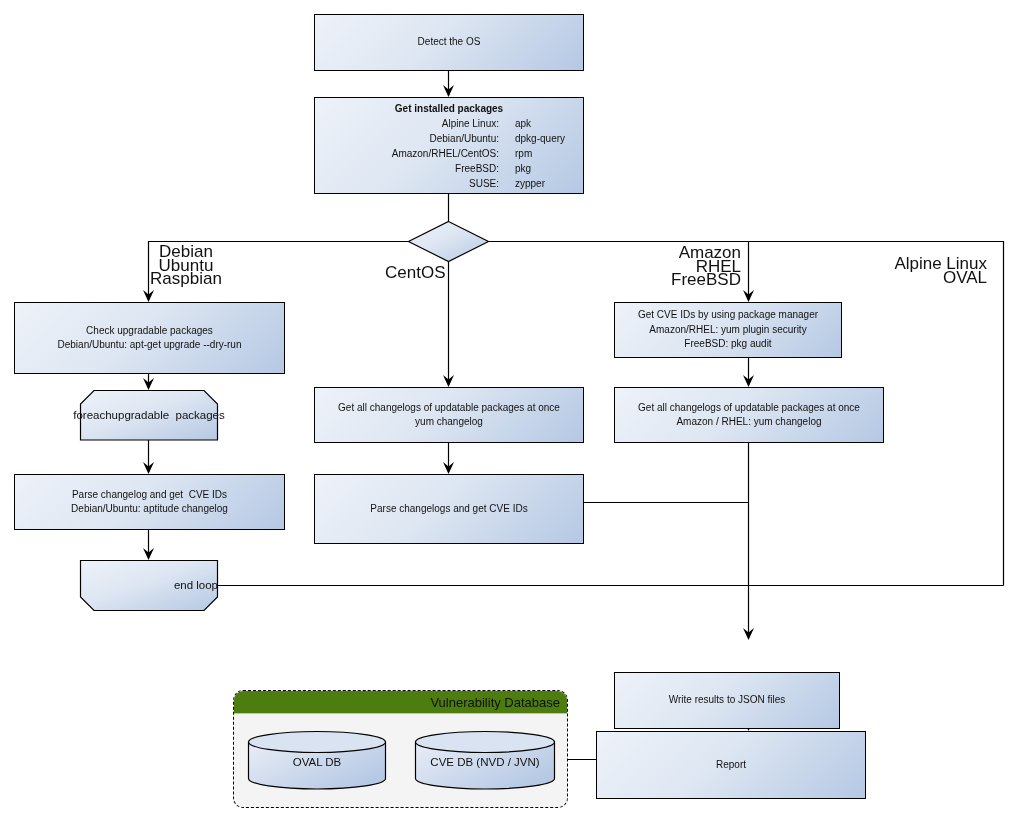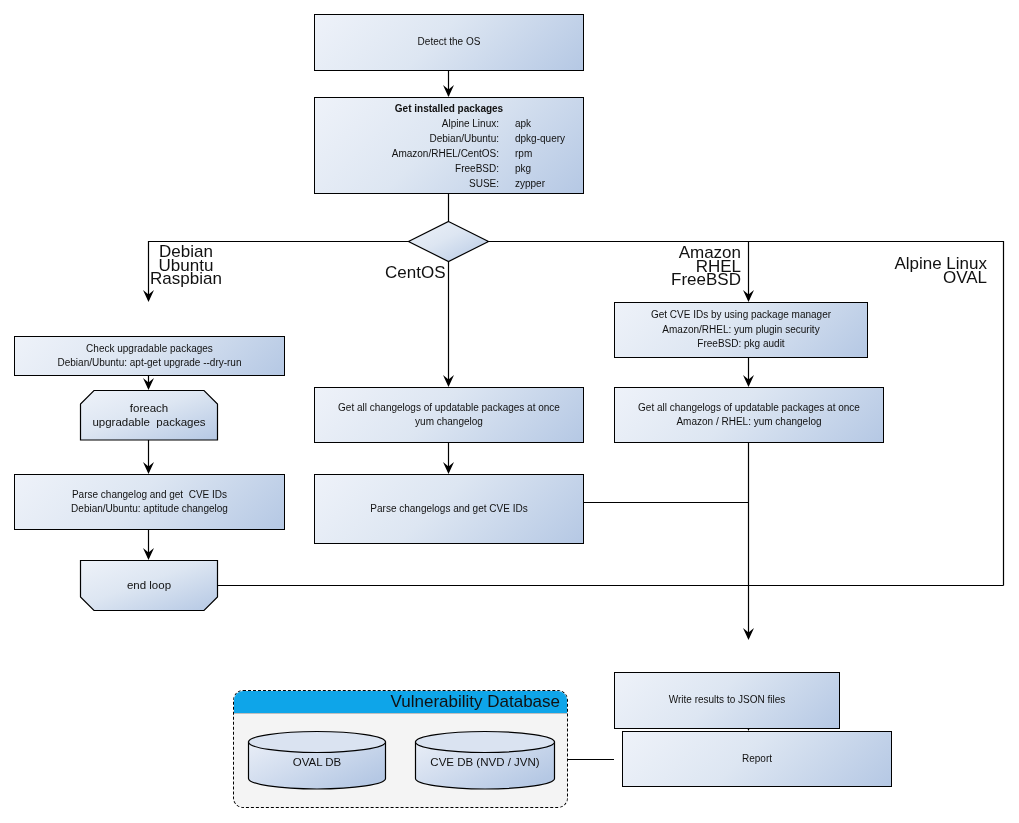--- a/index.html
+++ b/index.html
@@ -18,40 +18,40 @@
     font-size:10px; line-height:14.5px; text-align:center;
   }
   .pbox .ln { white-space:pre; }
   
   .gi-title { width:100%; text-align:center; white-space:pre;font-weight:bold; }
   .gi-row { display:grid; grid-template-columns:184px 1fr; width:100%; }
   .gi-row .l { text-align:right; white-space:pre;padding-left:12px; }
   .gi-row .v { text-align:left; padding-left:4px; white-space:pre;margin-left:12px; }
   
   .loop-label {
-    position:absolute; z-index:2; display:flex; flex-direction:column;
+    position:absolute; z-index:2; display:flex; flex-direction:row;
     align-items:center; justify-content:center;
     font-size:11.5px; line-height:14px; text-align:center;
   }
   .loop-label .ln { white-space:pre; }
   
   .blabel { position:absolute; z-index:2; font-size:17px; line-height:13.5px; }
   .blabel .ln { display:block; white-space:pre; }
   .ta-c { text-align:center; } .ta-r { text-align:right; }
   
   .vdb {
     position:absolute; left:233px; top:690px; width:335px; height:118px; z-index:0;
     box-sizing:border-box; border:1.4px dashed #000; border-radius:10px;
     background:#f4f4f4;
   }
   .vdb-titlebar {
-    height:22px; background:#0ea5e9; border-bottom:1px solid #bfbfbf;
+    height:22px; background:#4d7c0f; border-bottom:1px solid #bfbfbf;
     border-radius:9px 9px 0 0;
     display:flex; align-items:center; justify-content:flex-end;
-    padding-right:7px; font-size:17px; color:#111;
+    padding-right:7px; font-size:13px; color:#111;
   }
   .cyl-label {
     position:absolute; z-index:2; display:flex; align-items:center; justify-content:center;
     font-size:11.5px; text-align:center; white-space:pre;
   }
 </style>
 </head>
 <body>
 
 <div class="canvas">
@@ -143,64 +143,64 @@
     <span class="gi-row">
       <span class="l">FreeBSD:</span>
       <span class="v">pkg</span>
     </span>
     <span class="gi-row">
       <span class="l">SUSE:</span>
       <span class="v">zypper</span>
     </span>
   </div>
 
-  <div class="pbox" style="left:14px;top:302px;width:271px;height:40px;margin-top:34px;">
+  <div class="pbox" style="left:14px;top:302px;width:271px;height:72px;">
     <span class="ln">Check upgradable packages</span>
     <span class="ln">Debian/Ubuntu: apt-get upgrade --dry-run</span>
   </div>
 
   <div class="loop-label" style="left:80px;top:390px;width:138px;height:50px;">
     <span class="ln">foreach</span>
     <span class="ln">upgradable  packages</span>
   </div>
 
   <div class="pbox" style="left:14px;top:474px;width:271px;height:56px;">
     <span class="ln">Parse changelog and get  CVE IDs</span>
     <span class="ln">Debian/Ubuntu: aptitude changelog</span>
   </div>
 
-  <div class="loop-label" style="left:80px;top:560px;width:138px;height:50px;">
+  <div class="loop-label" style="left:80px;top:560px;width:138px;height:50px;justify-content:flex-end;">
     <span class="ln">end loop</span>
   </div>
 
   <div class="pbox" style="left:314px;top:387px;width:270px;height:56px;">
     <span class="ln">Get all changelogs of updatable packages at once</span>
     <span class="ln">yum changelog</span>
   </div>
 
   <div class="pbox" style="left:314px;top:474px;width:270px;height:70px;">
     <span class="ln">Parse changelogs and get CVE IDs</span>
   </div>
 
-  <div class="pbox" style="left:614px;top:302px;width:254px;height:56px;">
+  <div class="pbox" style="left:614px;top:302px;width:228px;height:56px;">
     <span class="ln">Get CVE IDs by using package manager</span>
     <span class="ln">Amazon/RHEL: yum plugin security</span>
     <span class="ln">FreeBSD: pkg audit</span>
   </div>
 
   <div class="pbox" style="left:614px;top:387px;width:270px;height:56px;">
     <span class="ln">Get all changelogs of updatable packages at once</span>
     <span class="ln">Amazon / RHEL: yum changelog</span>
   </div>
 
   <div class="pbox" style="left:614px;top:672px;width:226px;height:57px;">
     <span class="ln">Write results to JSON files</span>
   </div>
 
-  <div class="pbox" style="left:622px;top:731px;width:270px;height:56px;text-align:right;">
+  <div class="pbox" style="left:596px;top:731px;width:270px;height:68px;text-align:right;">
     <span class="ln">Report</span>
   </div>
 
   <div class="blabel ta-c" style="left:150px;top:245px;width:72px;">
     <span class="ln">Debian</span>
     <span class="ln">Ubuntu</span>
     <span class="ln">Raspbian</span>
   </div>
 
   <div class="blabel ta-r" style="left:385px;top:266px;width:57px;">

